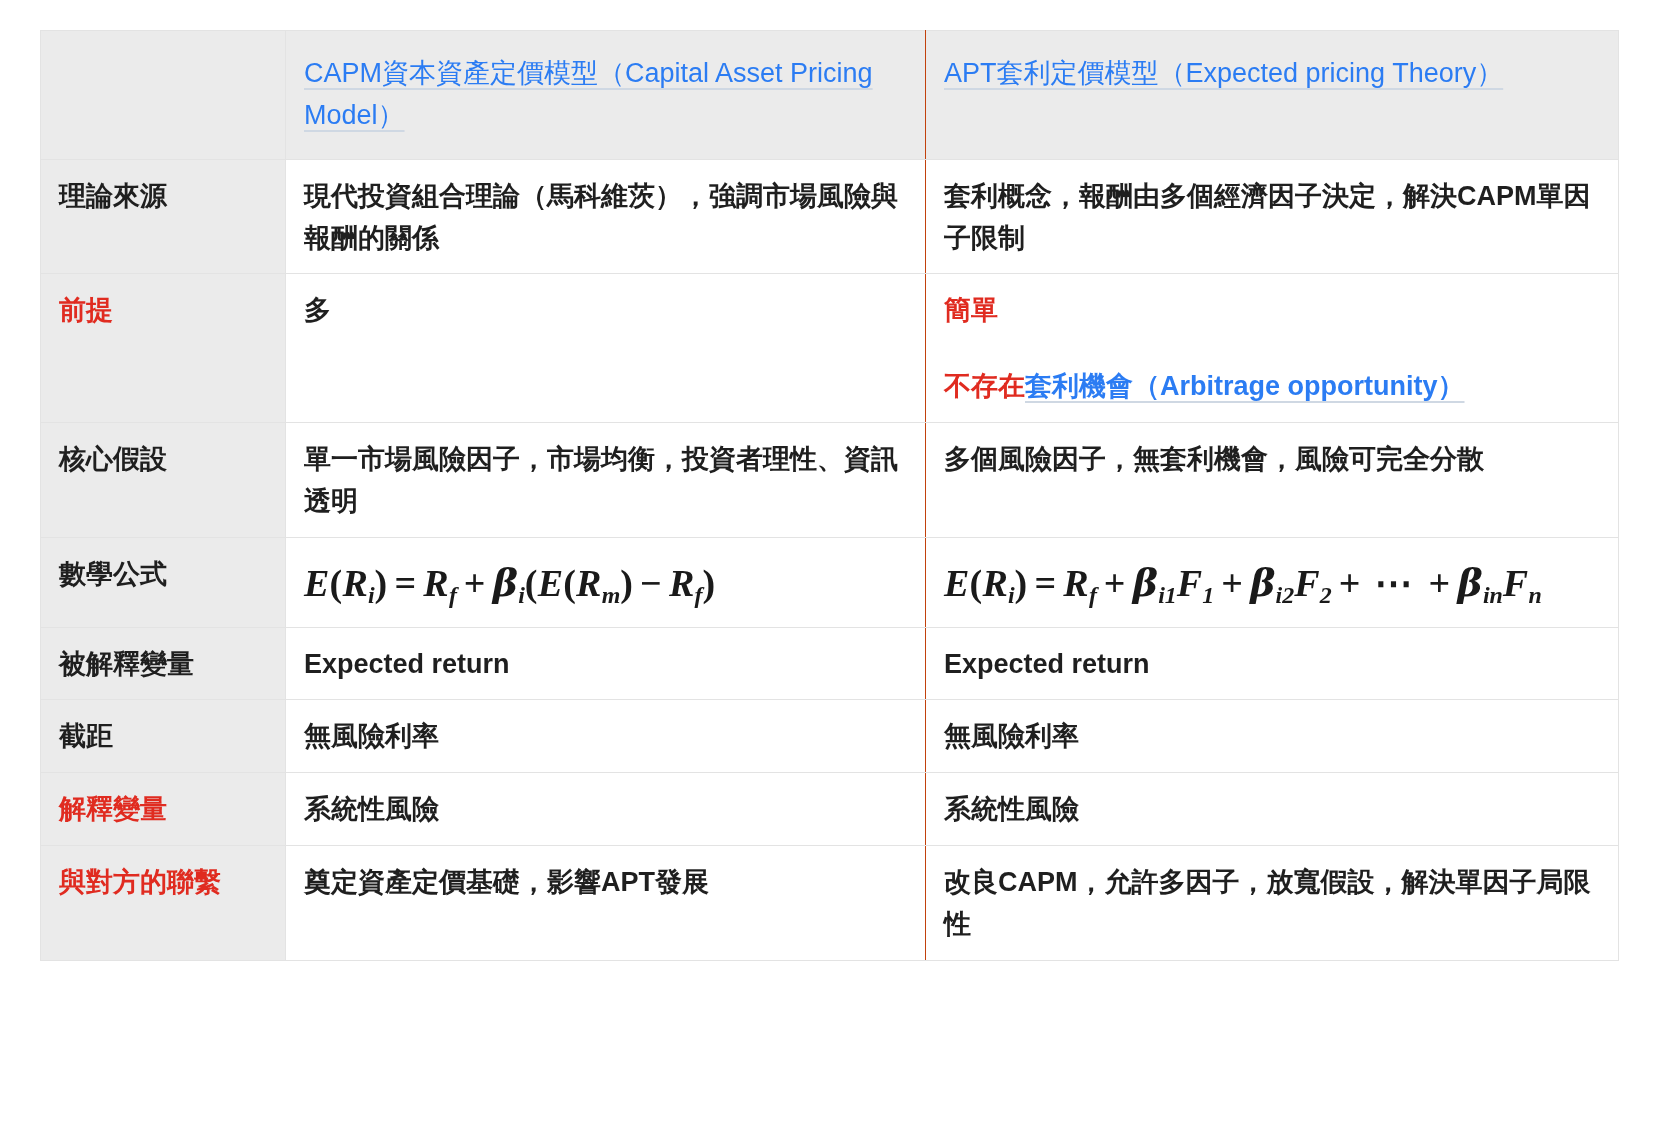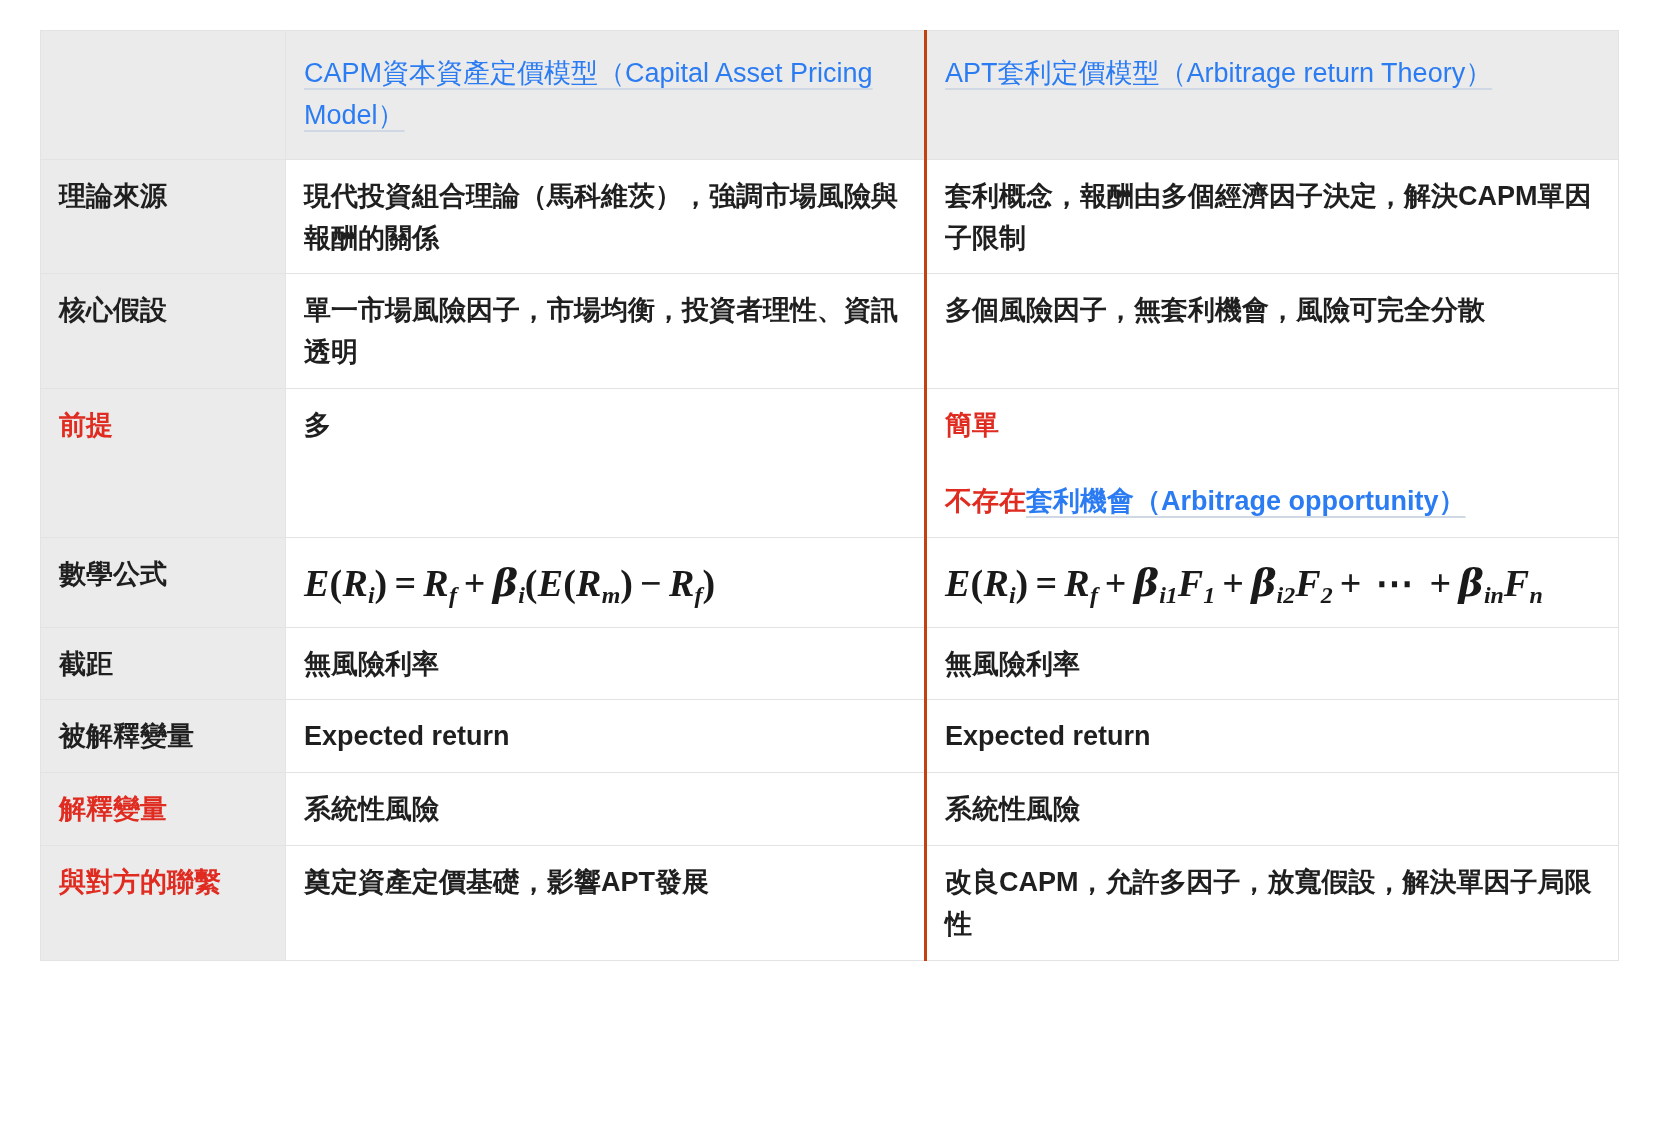--- a/index.html
+++ b/index.html
@@ -42,21 +42,21 @@
     font-size: 27px;
     line-height: 1.55;
     color: #1f1f1f;
     font-weight: 700;
     text-align: left;
     box-sizing: border-box;
   }
   table.compare td.cell-capm,
   table.compare th.head-capm {
     border-left: 1px solid #e3e3e3;
-    border-right: 3px solid #c2410c;
+    border-right: 1px solid #c2410c;
   }
   table.compare td.cell-apt,
   table.compare th.head-apt {
     border-right: 1px solid #e3e3e3;
   }
 
   
   table.compare th.rowlabel,
   table.compare th.corner {
     background: #ebebeb;
@@ -129,73 +129,73 @@
       <col class="c-capm">
       <col class="c-apt">
     </colgroup>
     <thead>
       <tr>
         <th class="corner"></th>
         <th class="head-capm">
           <span class="lnk">CAPM資本資產定價模型（Capital Asset Pricing Model）</span>
         </th>
         <th class="head-apt">
-          <span class="lnk">APT套利定價模型（Arbitrage return Theory）</span>
+          <span class="lnk">APT套利定價模型（Expected pricing Theory）</span>
         </th>
       </tr>
     </thead>
     <tbody>
 
       <tr>
         <th class="rowlabel">理論來源</th>
         <td class="cell-capm">現代投資組合理論（馬科維茨），強調市場風險與報酬的關係</td>
         <td class="cell-apt">套利概念，報酬由多個經濟因子決定，解決CAPM單因子限制</td>
       </tr>
 
 
-
-      <tr>
-        <th class="rowlabel">核心假設</th>
-        <td class="cell-capm">單一市場風險因子，市場均衡，投資者理性、資訊透明</td>
-        <td class="cell-apt">多個風險因子，無套利機會，風險可完全分散</td>
-      </tr>
 
       <tr>
         <th class="rowlabel red">前提</th>
         <td class="cell-capm red">多</td>
         <td class="cell-apt">
           <span class="blk red">簡單</span>
           <span class="gap blk"></span>
           <span class="blk"><span class="red">不存在</span><span class="lnk">套利機會（Arbitrage opportunity）</span></span>
         </td>
       </tr>
 
       <tr>
+        <th class="rowlabel">核心假設</th>
+        <td class="cell-capm">單一市場風險因子，市場均衡，投資者理性、資訊透明</td>
+        <td class="cell-apt">多個風險因子，無套利機會，風險可完全分散</td>
+      </tr>
+
+      <tr>
         <th class="rowlabel">數學公式</th>
         <td class="cell-capm formula-cell">
           <span class="math" title="E(R_i) = R_f + beta_i (E(R_m) - R_f)"><i>E</i><span class="paren">(</span><i>R</i><sub>i</sub><span class="paren">)</span><span class="op">=</span><i>R</i><sub>f</sub><span class="op">+</span><span class="gk">β</span><sub>i</sub><span class="paren">(</span><i>E</i><span class="paren">(</span><i>R</i><sub>m</sub><span class="paren">)</span><span class="op">−</span><i>R</i><sub>f</sub><span class="paren">)</span></span>
         </td>
         <td class="cell-apt formula-cell">
           <span class="math" title="E(R_i) = R_f + beta_i1 F_1 + beta_i2 F_2 + ... + beta_in F_n"><i>E</i><span class="paren">(</span><i>R</i><sub>i</sub><span class="paren">)</span><span class="op">=</span><i>R</i><sub>f</sub><span class="op">+</span><span class="gk">β</span><sub>i1</sub><i>F</i><sub>1</sub><span class="op">+</span><span class="gk">β</span><sub>i2</sub><i>F</i><sub>2</sub><span class="op">+</span><span class="dots">⋯</span><span class="op">+</span><span class="gk">β</span><sub>in</sub><i>F</i><sub>n</sub></span>
         </td>
       </tr>
 
       <tr>
+        <th class="rowlabel">被解釋變量</th>
+        <td class="cell-capm">Expected return</td>
+        <td class="cell-apt">Expected return</td>
+      </tr>
+
+      <tr>
         <th class="rowlabel">截距</th>
         <td class="cell-capm">無風險利率</td>
         <td class="cell-apt">無風險利率</td>
       </tr>
 
       <tr>
-        <th class="rowlabel">被解釋變量</th>
-        <td class="cell-capm">Expected return</td>
-        <td class="cell-apt">Expected return</td>
-      </tr>
-
-      <tr>
         <th class="rowlabel red">解釋變量</th>
         <td class="cell-capm red">系統性風險</td>
         <td class="cell-apt red">系統性風險</td>
       </tr>
 
 
       <tr>
         <th class="rowlabel red">與對方的聯繫</th>
         <td class="cell-capm red">奠定資產定價基礎，影響APT發展</td>
         <td class="cell-apt red">改良CAPM，允許多因子，放寬假設，解決單因子局限性</td>

